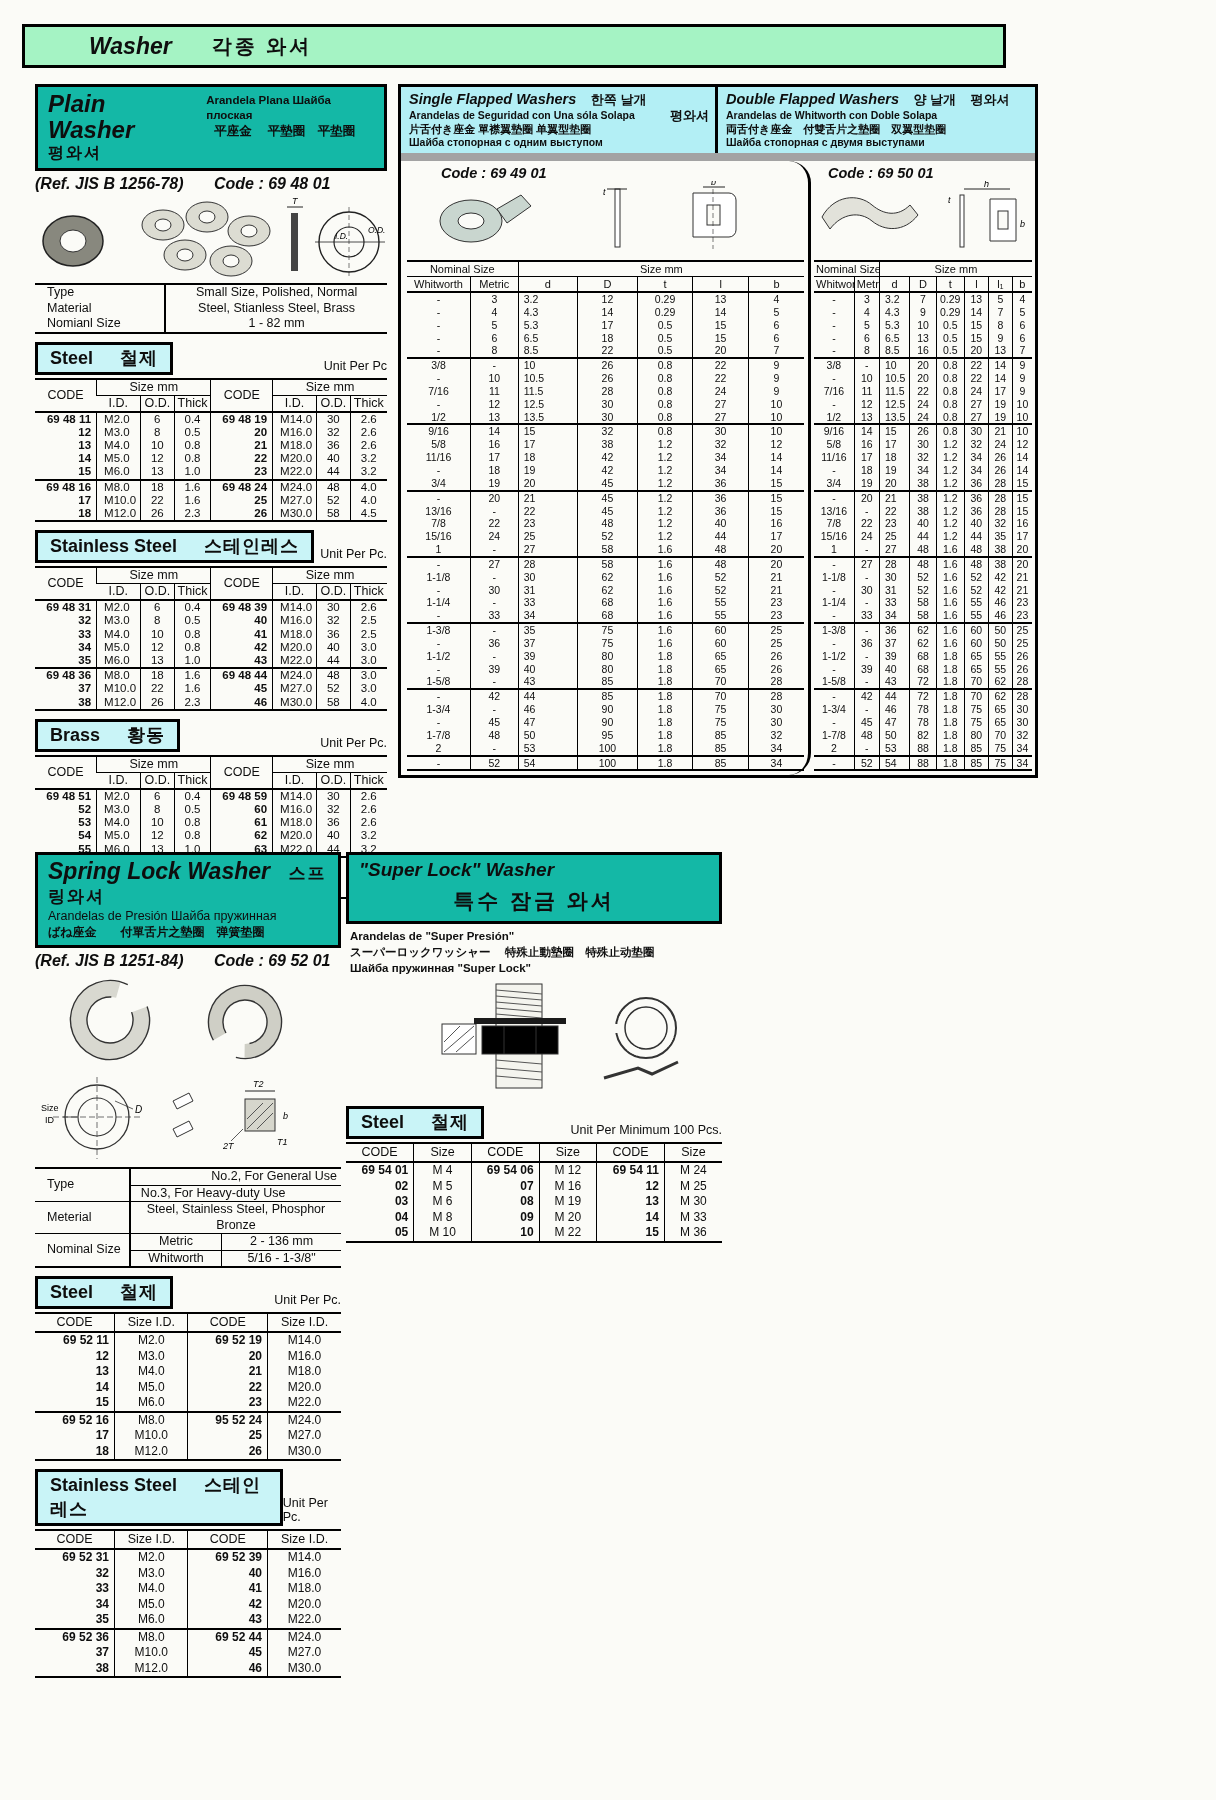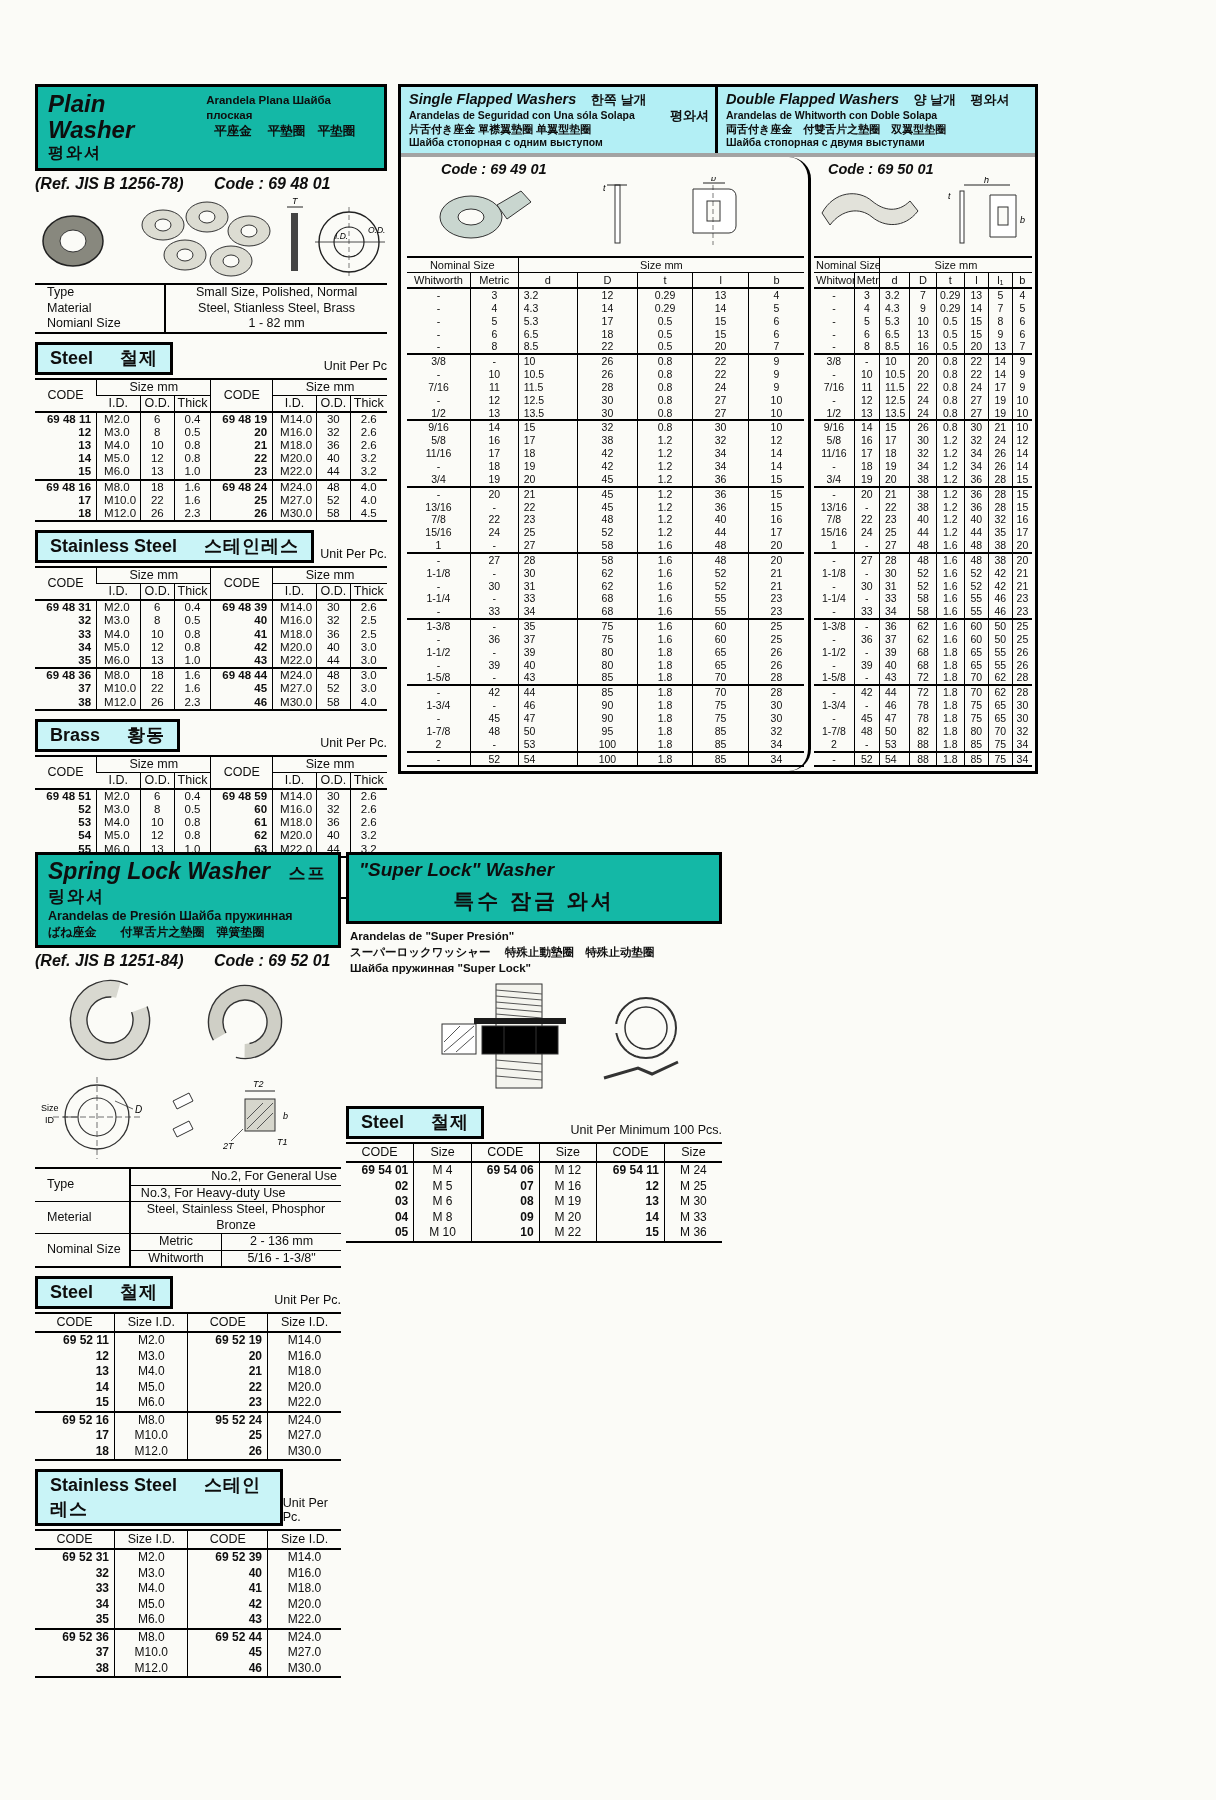--- a/index.html
+++ b/index.html
@@ -53,21 +53,21 @@
   .spec .sl{padding-left:12px;}
   .spec .sv{border-left:2px solid #000;text-align:center;}
   .spec .topline{border-top:1px solid #000;}
   .spec .mid{border-left:1px solid #000;}
 
   
   .flapped{border:3px solid #000;background:#fbfbf7;}
   .fl-top{height:33px;background:#b3eff5;border-bottom:3px solid #000;display:flex;align-items:center;justify-content:center;gap:34px;}
   .fl-top .en{font-style:italic;font-weight:bold;font-size:19px;}
   .fl-top .ko{font-weight:bold;font-size:16px;letter-spacing:2px;}
-  .fl-sub{display:flex;border-bottom:4px solid #a3a3a3;background:#b3eff5;}
+  .fl-sub{display:flex;border-bottom:8px solid #a3a3a3;background:#b3eff5;}
   .fl-sub .cell{padding:3px 6px 4px 8px;}
   .fl-sub .cl{width:300px;border-right:3px solid #000;}
   .fl-sub .cr{flex:1;}
   .fl-title{font-style:italic;font-weight:bold;font-size:14.5px;display:inline;}
   .fl-ko{font-weight:bold;font-size:13px;margin-left:10px;}
   .fl-es{font-size:10.5px;font-weight:bold;line-height:13px;}
   .fl-cjk{font-size:11px;font-weight:bold;line-height:14px;}
   .fl-ru{font-size:10.5px;font-weight:bold;line-height:13px;}
   .fl-kofloat{float:right;font-weight:bold;font-size:13px;}
   .fl-body{display:flex;}
@@ -79,37 +79,41 @@
   .hdr-plain{display:flex;padding:4px 6px 4px 10px;}
   .hdr-plain .t1{font-style:italic;font-weight:bold;font-size:24px;line-height:26px;}
   .hdr-plain .t2{font-weight:bold;font-size:16px;letter-spacing:2px;}
   .hdr-plain .rcol{margin-left:10px;padding-top:2px;}
   .hdr-plain .r1{font-size:11.5px;font-weight:bold;line-height:15px;}
   .hdr-plain .r2{font-size:12.5px;font-weight:bold;line-height:17px;margin-left:8px;}
 
   .hdr-spring{padding:3px 8px 5px 10px;}
   .hdr-spring .t1{font-style:italic;font-weight:bold;font-size:23px;}
   .hdr-spring .t2{font-weight:bold;font-size:17px;margin-left:14px;letter-spacing:2px;}
-  .hdr-spring .r1{font-size:12.5px;font-weight:bold;line-height:16px;}
+  .hdr-spring .r1{font-size:12.5px;font-weight:normal;line-height:16px;}
   .hdr-spring .r2{font-size:12px;font-weight:bold;line-height:16px;}
 
   .hdr-super{padding:4px 10px 6px 10px;}
   .hdr-super .t1{font-style:italic;font-weight:bold;font-size:19px;}
   .hdr-super .t2{font-weight:bold;font-size:21px;letter-spacing:3px;text-align:center;margin-top:6px;}
   .super-trans{padding:4px 2px 2px 4px;}
   .super-trans div{font-size:11.5px;font-weight:bold;line-height:16px;}
 
   svg text{font-family:"Liberation Sans",sans-serif;}
   .dimtxt{font-style:italic;}
 </style>
 </head>
 <body>
 
 <div class="page">
 
+  <div class="titlebar">
+    <span class="en">Washer</span>
+    <span class="ko">각종 와셔</span>
+  </div>
 
   <section class="sect" style="left:35px;top:84px;width:352px;">
     <div class="blackbox hdr-plain">
       <div>
         <div class="t1">Plain Washer</div>
         <div class="t2">평와셔</div>
       </div>
       <div class="rcol">
         <div class="r1">Arandela Plana  Шайба плоская</div>
         <div class="r2">平座金　 平墊圈　平垫圈</div>

